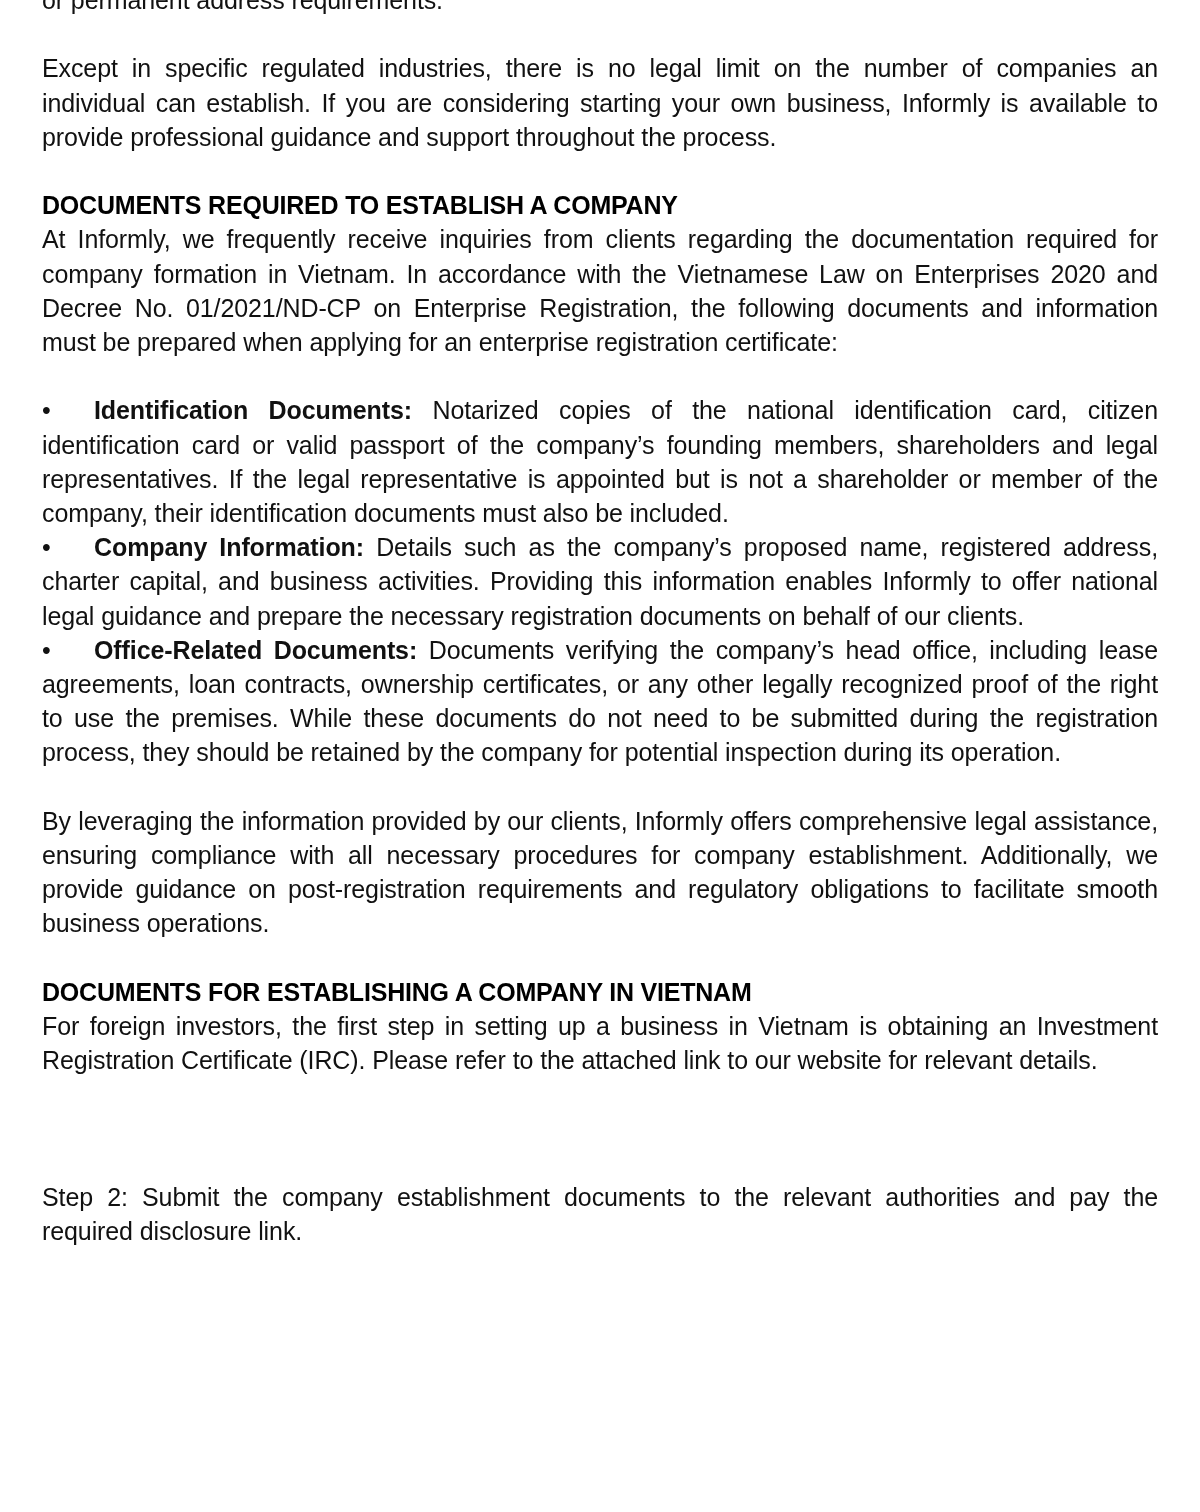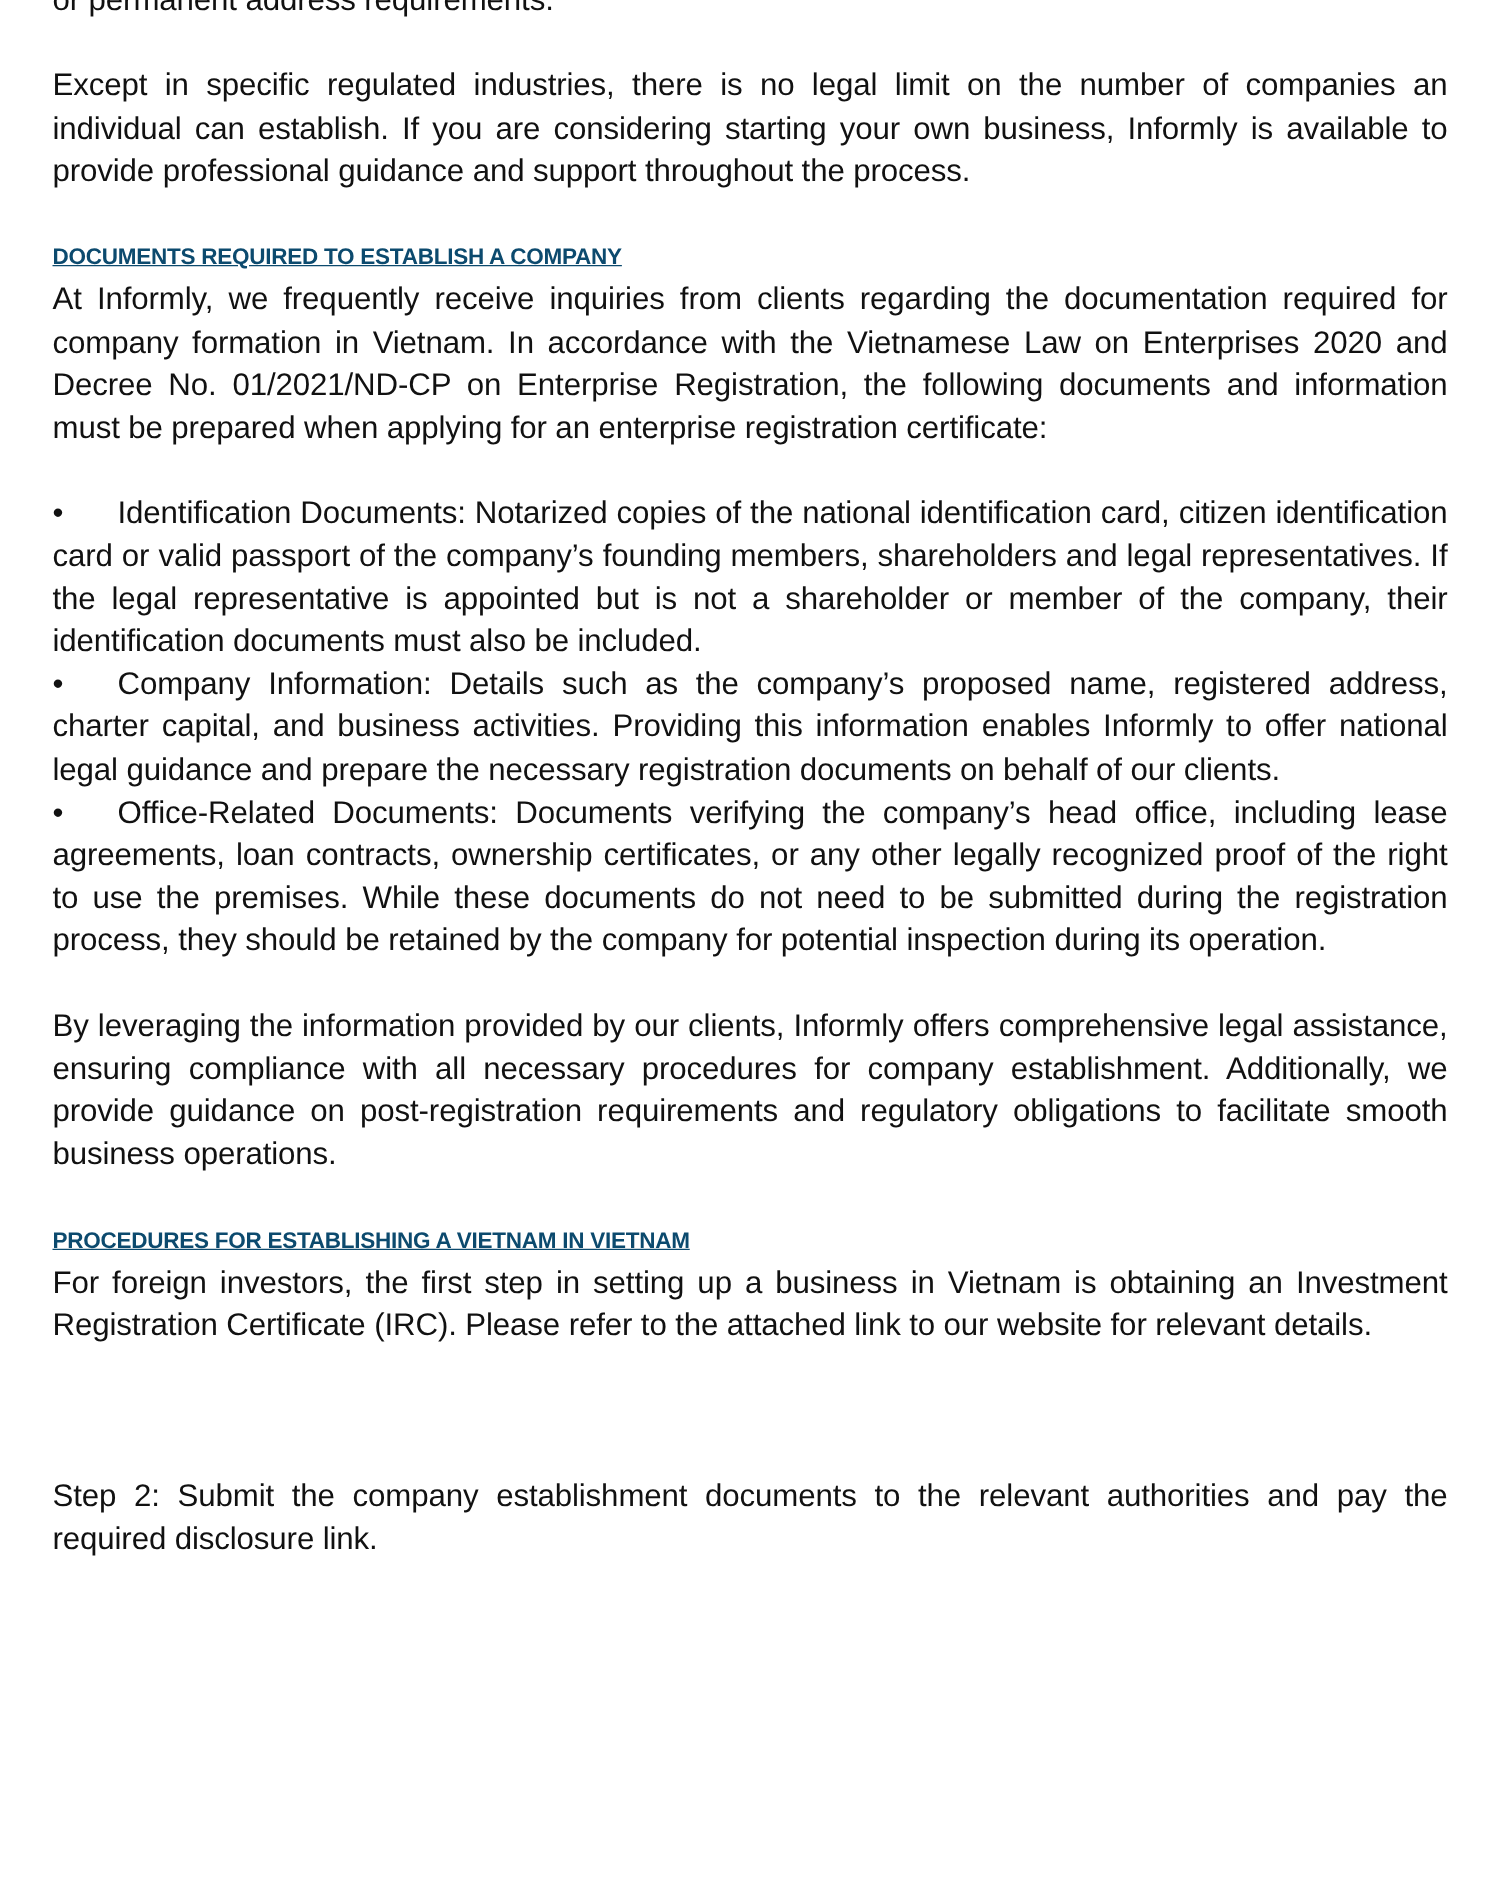--- a/index.html
+++ b/index.html
@@ -9,26 +9,26 @@
     color: #111111;
   }
   .page { position: relative; padding: 0 42px 0 42px; }
   p, h2 { margin: 0; }
   .para {
     font-size: 25px; line-height: 34.2px; text-align: justify;
     text-align-last: left; letter-spacing: -0.1px;
   }
   .gap { height: 34.2px; }
   .heading {
-    font-size: 18px; line-height: 34.2px; font-weight: bold;
-    color: #0c4a6e; letter-spacing: -0.2px; text-decoration: underline;
+    font-size: 25px; line-height: 34.2px; font-weight: bold;
+    color: #000000; letter-spacing: -0.2px;
   }
   .bullet { display: block; }
   .bullet-dot { display: inline-block; width: 52px; }
-  .bullet-title { font-weight: normal; }
+  .bullet-title { font-weight: bold; }
   .first-line { margin-top: -17px; }
 </style>
 </head>
 <body>
 
 <div class="page">
   <p class="para first-line">or permanent address requirements.</p>
   <div class="gap"></div>
   <p class="para">Except in specific regulated industries, there is no legal limit on the number of companies an individual can establish. If you are considering starting your own business, Informly is available to provide professional guidance and support throughout the process.</p>
   <div class="gap"></div>
@@ -40,21 +40,21 @@
   <div>
     <p class="para bullet"><span class="bullet-dot">•</span><span class="bullet-title">Identification Documents:</span><span> Notarized copies of the national identification card, citizen identification card or valid passport of the company’s founding members, shareholders and legal representatives. If the legal representative is appointed but is not a shareholder or member of the company, their identification documents must also be included.</span></p>
     <p class="para bullet"><span class="bullet-dot">•</span><span class="bullet-title">Company Information:</span><span> Details such as the company’s proposed name, registered ad­dress, charter capital, and business activities. Providing this information enables Informly to offer national legal guidance and prepare the necessary registration documents on behalf of our clients.</span></p>
     <p class="para bullet"><span class="bullet-dot">•</span><span class="bullet-title">Office-Related Documents:</span><span> Documents verifying the company’s head office, including lease agreements, loan contracts, ownership certificates, or any other legally recognized proof of the right to use the premises. While these documents do not need to be submitted during the registration process, they should be retained by the company for potential inspection during its operation.</span></p>
   </div>
   <div class="gap"></div>
 
   <p class="para">By leveraging the information provided by our clients, Informly offers comprehensive legal as­sistance, ensuring compliance with all necessary procedures for company establishment. Addi­tionally, we provide guidance on post-registration requirements and regulatory obligations to facilitate smooth business operations.</p>
   <div class="gap"></div>
 
-  <h2 class="heading">PROCEDURES FOR ESTABLISHING A VIETNAM IN VIETNAM</h2>
+  <h2 class="heading">DOCUMENTS FOR ESTABLISHING A COMPANY IN VIETNAM</h2>
   <p class="para">For foreign investors, the first step in setting up a business in Vietnam is obtaining an Invest­ment Registration Certificate (IRC). Please refer to the attached link to our website for relevant details.</p>
   <div class="gap"></div>
 
   <div class="gap"></div>
 
   <div class="gap"></div>
 
   <p class="para">Step 2: Submit the company establishment documents to the relevant authorities and pay the required disclosure link.</p>
 </div>
 

